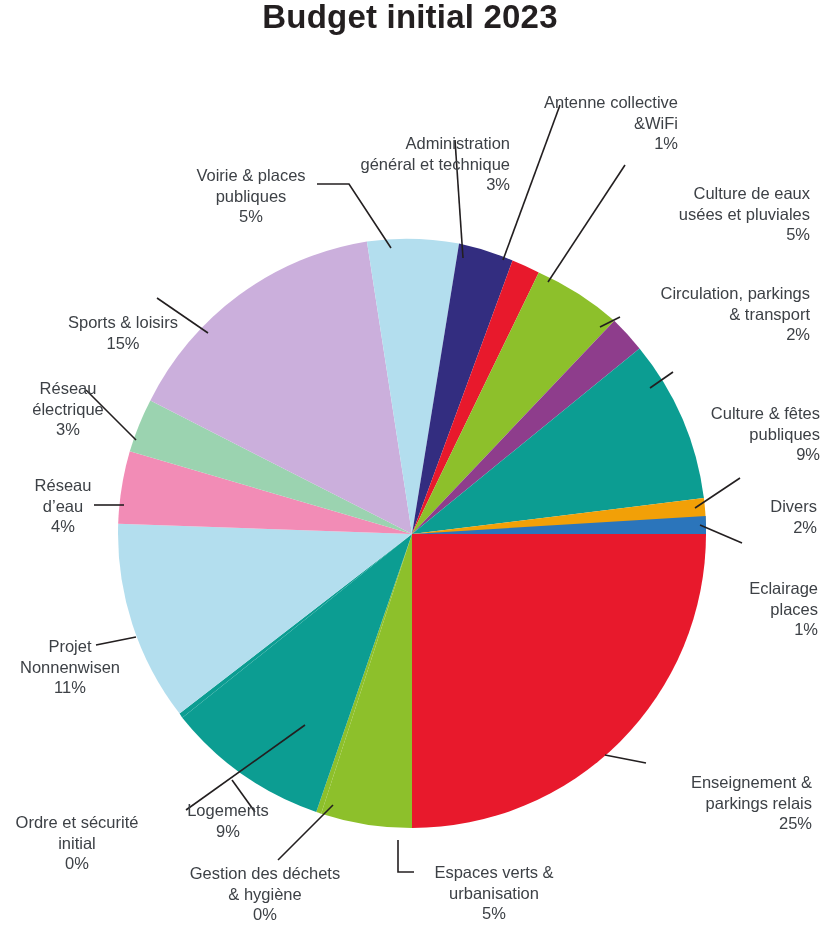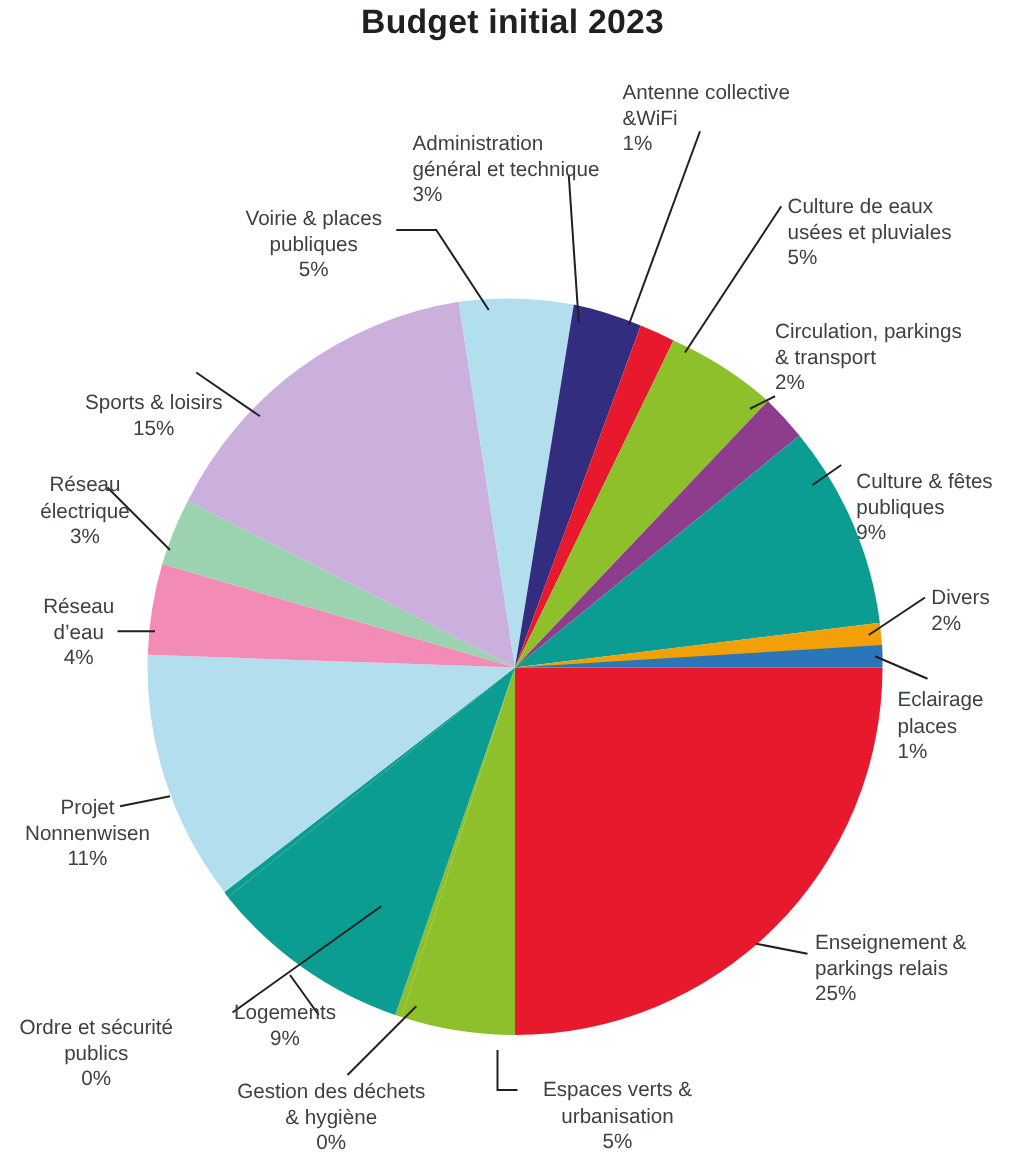--- a/index.html
+++ b/index.html
@@ -14,21 +14,21 @@
     overflow: hidden;
     font-family: "Liberation Sans", "DejaVu Sans", sans-serif;
     color: #3b3f44;
   }
   #chart-title {
     position: absolute;
     top: 0px;
     left: 0;
     width: 820px;
     text-align: center;
-    font-size: 27px;
+    font-size: 33px;
     font-weight: bold;
     color: #231f20;
     letter-spacing: 0.2px;
     line-height: 34px;
   }
   #pie-wrap {
     position: absolute;
     left: 0;
     top: 0;
     width: 820px;
@@ -42,21 +42,21 @@
     height: 927px;
     display: block;
   }
   .pie-label {
     position: absolute;
     font-size: 16.5px;
     line-height: 20.5px;
     color: #3d4146;
     white-space: nowrap;
   }
-  .pie-label.lbl-right { text-align: left; }
+  .pie-label.lbl-right { text-align: right; margin-top: 28px; }
   .pie-label.lbl-left { text-align: center; }
   .pie-label .pct { display: block; }
   .leader { stroke: #231f20; stroke-width: 1.6; fill: none; }
 </style>
 </head>
 <body>
 
 <div id="chart-title">Budget initial 2023</div>
 
 <div id="pie-wrap">
@@ -208,21 +208,21 @@
   </div>
 
   <div class="pie-label lbl-right" style="left:652px; top:744px; width:160px;">
     <span>Enseignement &amp;</span><br>
     <span>parkings relais</span>
     <span class="pct">25%</span>
   </div>
 
   <div class="pie-label lbl-left" style="left:2px; top:812px; width:150px;">
     <span>Ordre et sécurité</span><br>
-    <span>publics</span>
+    <span>initial</span>
     <span class="pct">0%</span>
   </div>
 
   <div class="pie-label lbl-left" style="left:168px; top:800px; width:120px;">
     <span>Logements</span>
     <span class="pct">9%</span>
   </div>
 
   <div class="pie-label lbl-left" style="left:176px; top:863px; width:178px;">
     <span>Gestion des déchets</span><br>

